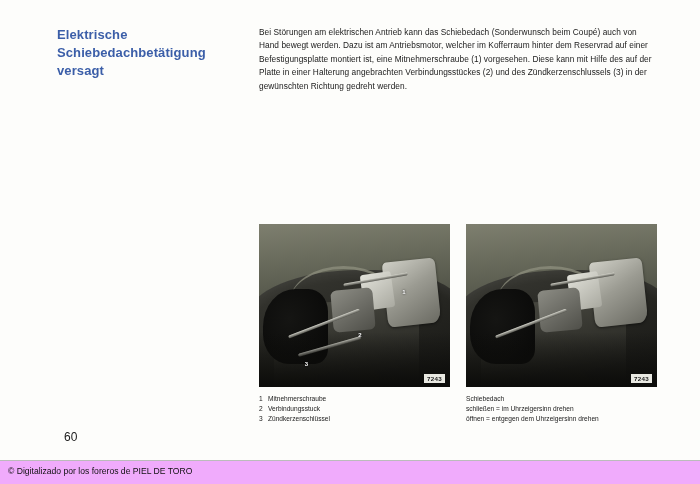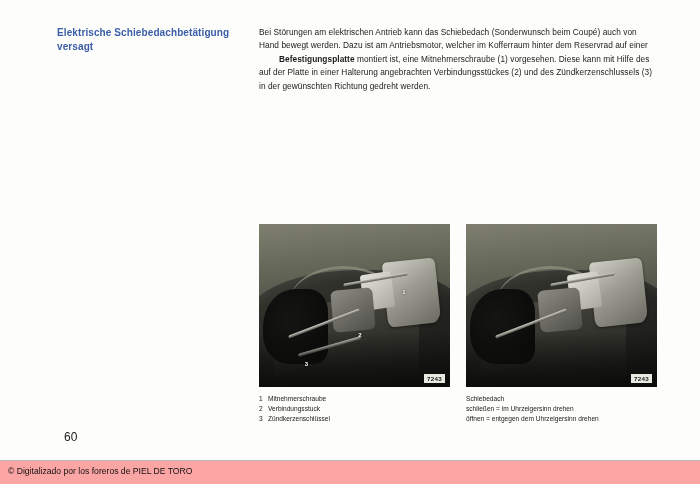--- a/index.html
+++ b/index.html
@@ -25,41 +25,40 @@
     background: #fdfdfb;
   }
 
   
   #heading {
     position: absolute;
     left: 57px;
     top: 26px;
     width: 190px;
     color: #3b5ea8;
-    font-size: 10px;
+    font-size: 13px;
     font-weight: bold;
     line-height: 1.38;
     letter-spacing: 0.1px;
   }
 
   
   #bodytext {
     position: absolute;
     left: 259px;
     top: 26px;
     width: 398px;
     color: #1a1a1a;
     font-size: 8.3px;
     line-height: 1.62;
     text-align: left;
     letter-spacing: 0.05px;
   }
   #bodytext b {
-    font-weight: bold;
-    margin-left: 20px;
+    font-weight: normal;
   }
 
   
   #photos {
     position: absolute;
     left: 259px;
     top: 224px;
     width: 398px;
     height: 163px;
   }
@@ -221,21 +220,21 @@
     color: #1a1a1a;
   }
 
   
   #footer {
     position: absolute;
     left: 0;
     top: 460px;
     width: 700px;
     height: 24px;
-    background: #fca5a5;
+    background: #f0abfc;
     border-top: 1px solid #bbbbbb;
     box-sizing: border-box;
   }
   #footer-text {
     position: absolute;
     left: 8px;
     top: 5px;
     font-size: 8.6px;
     color: #111111;
   }

